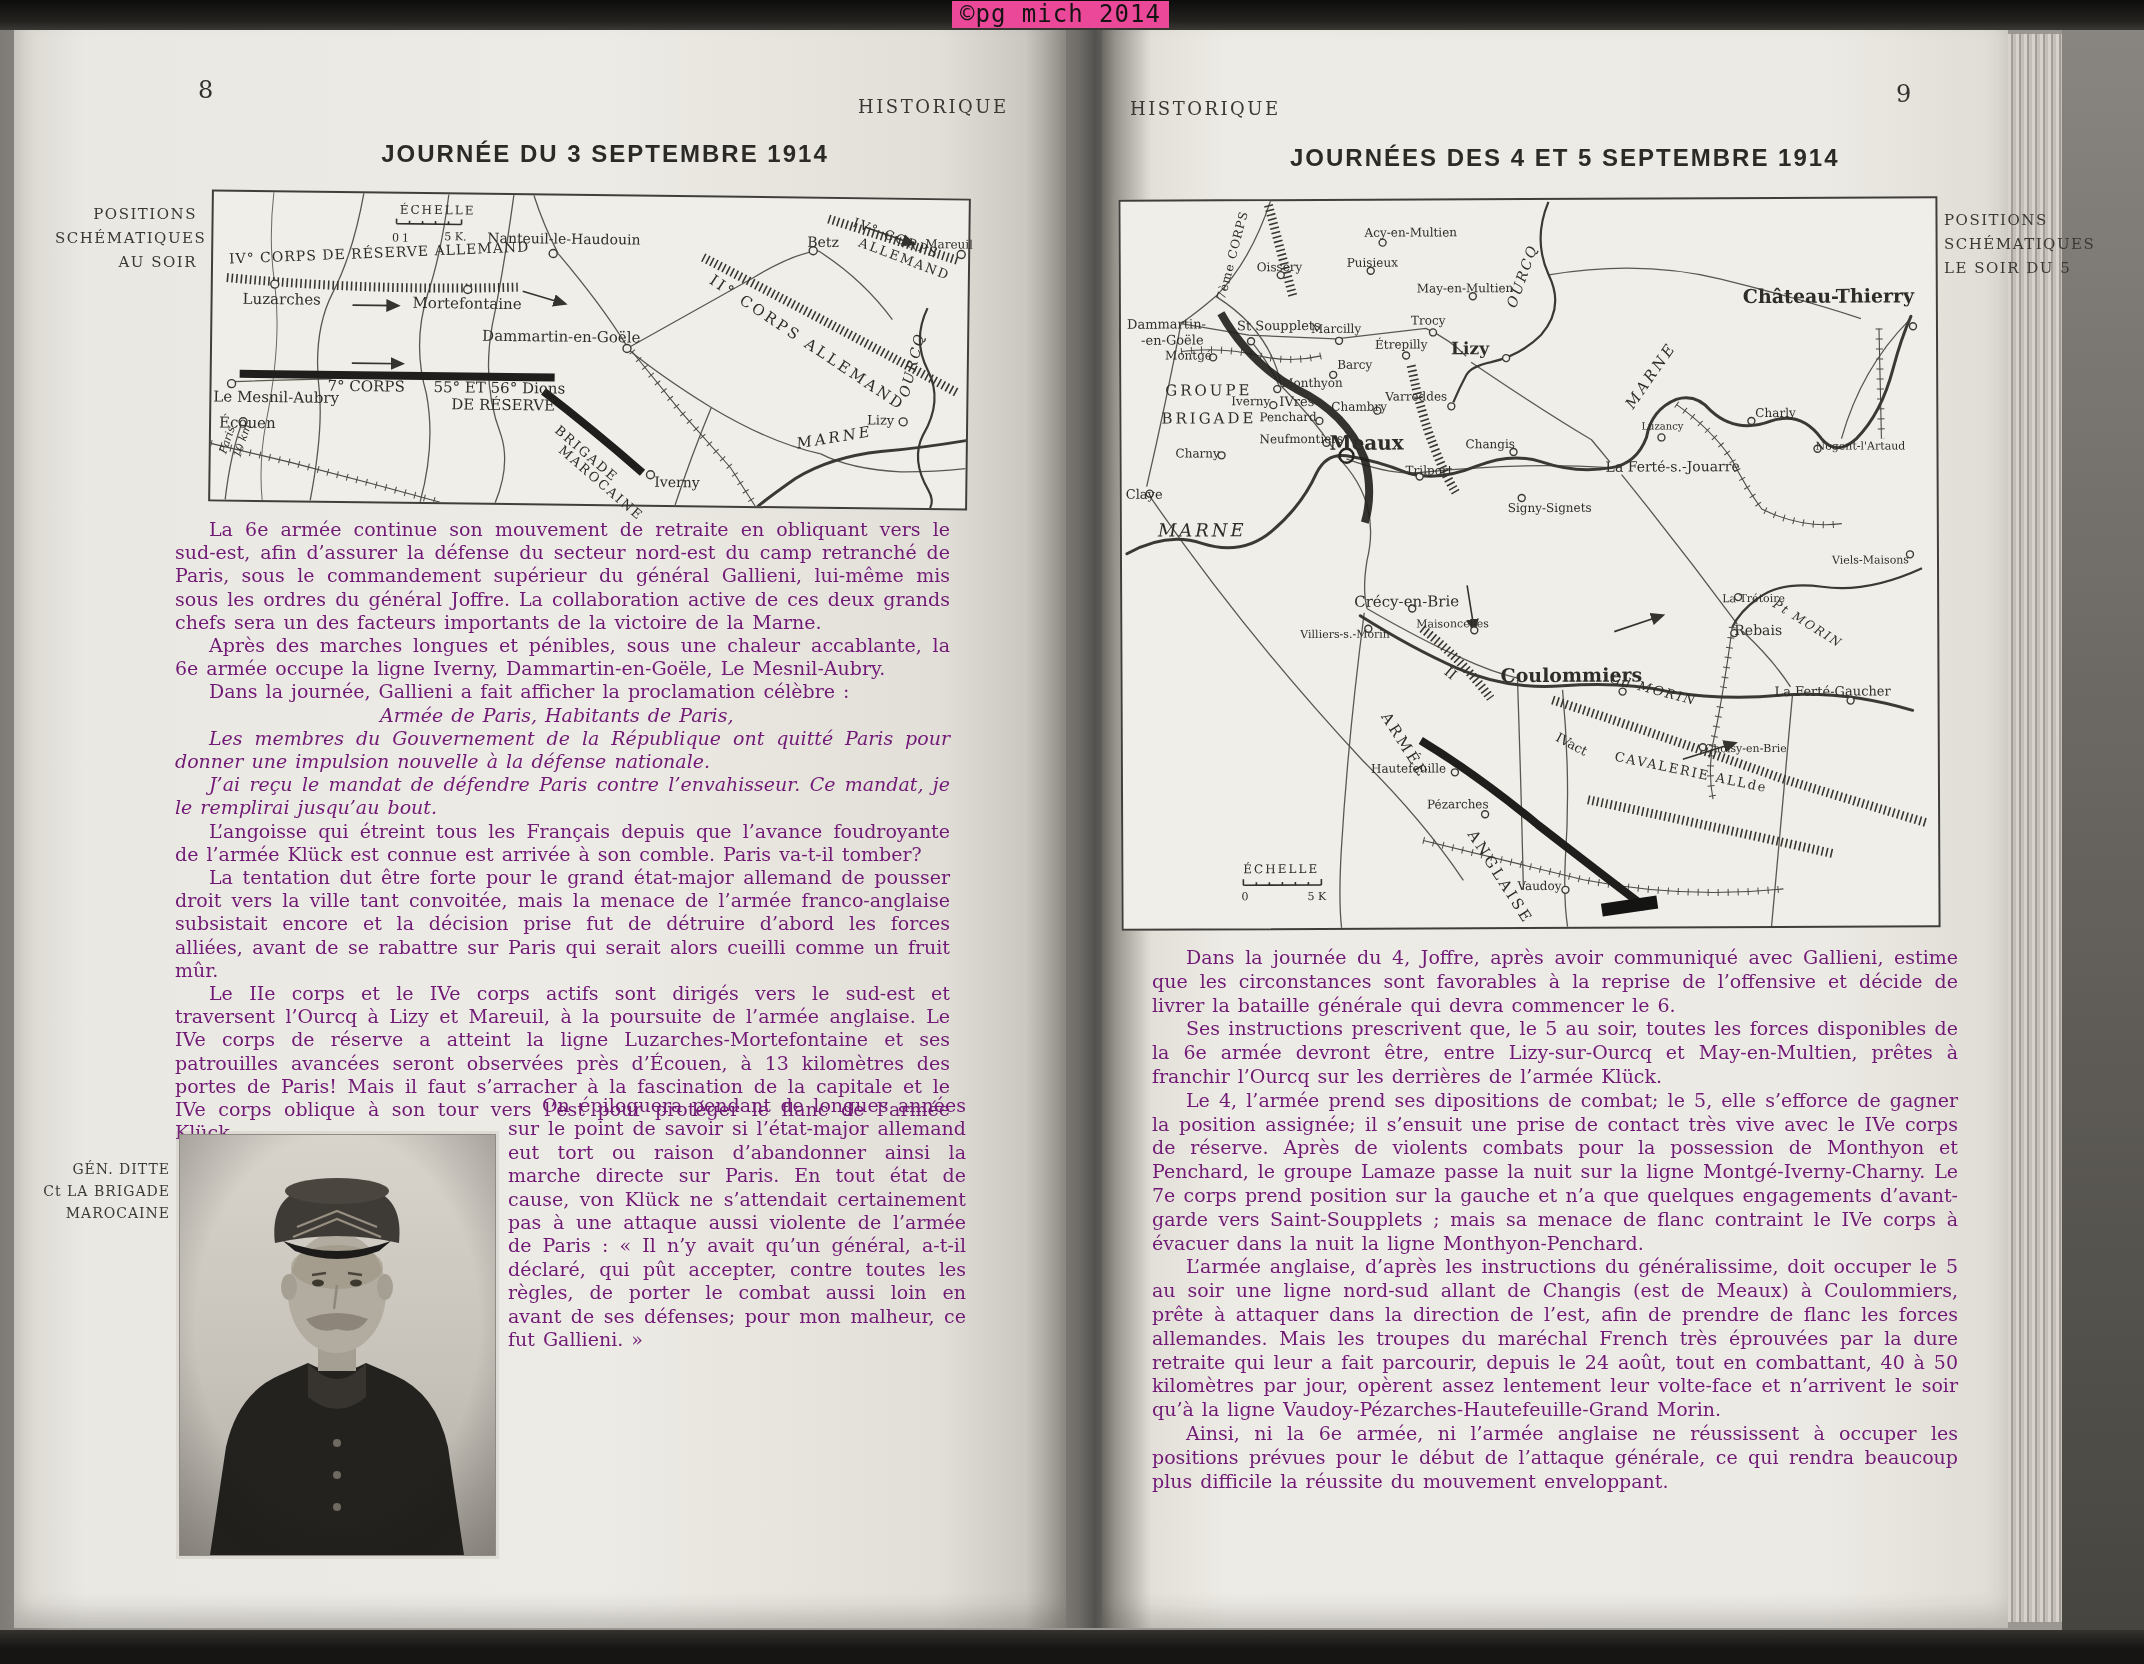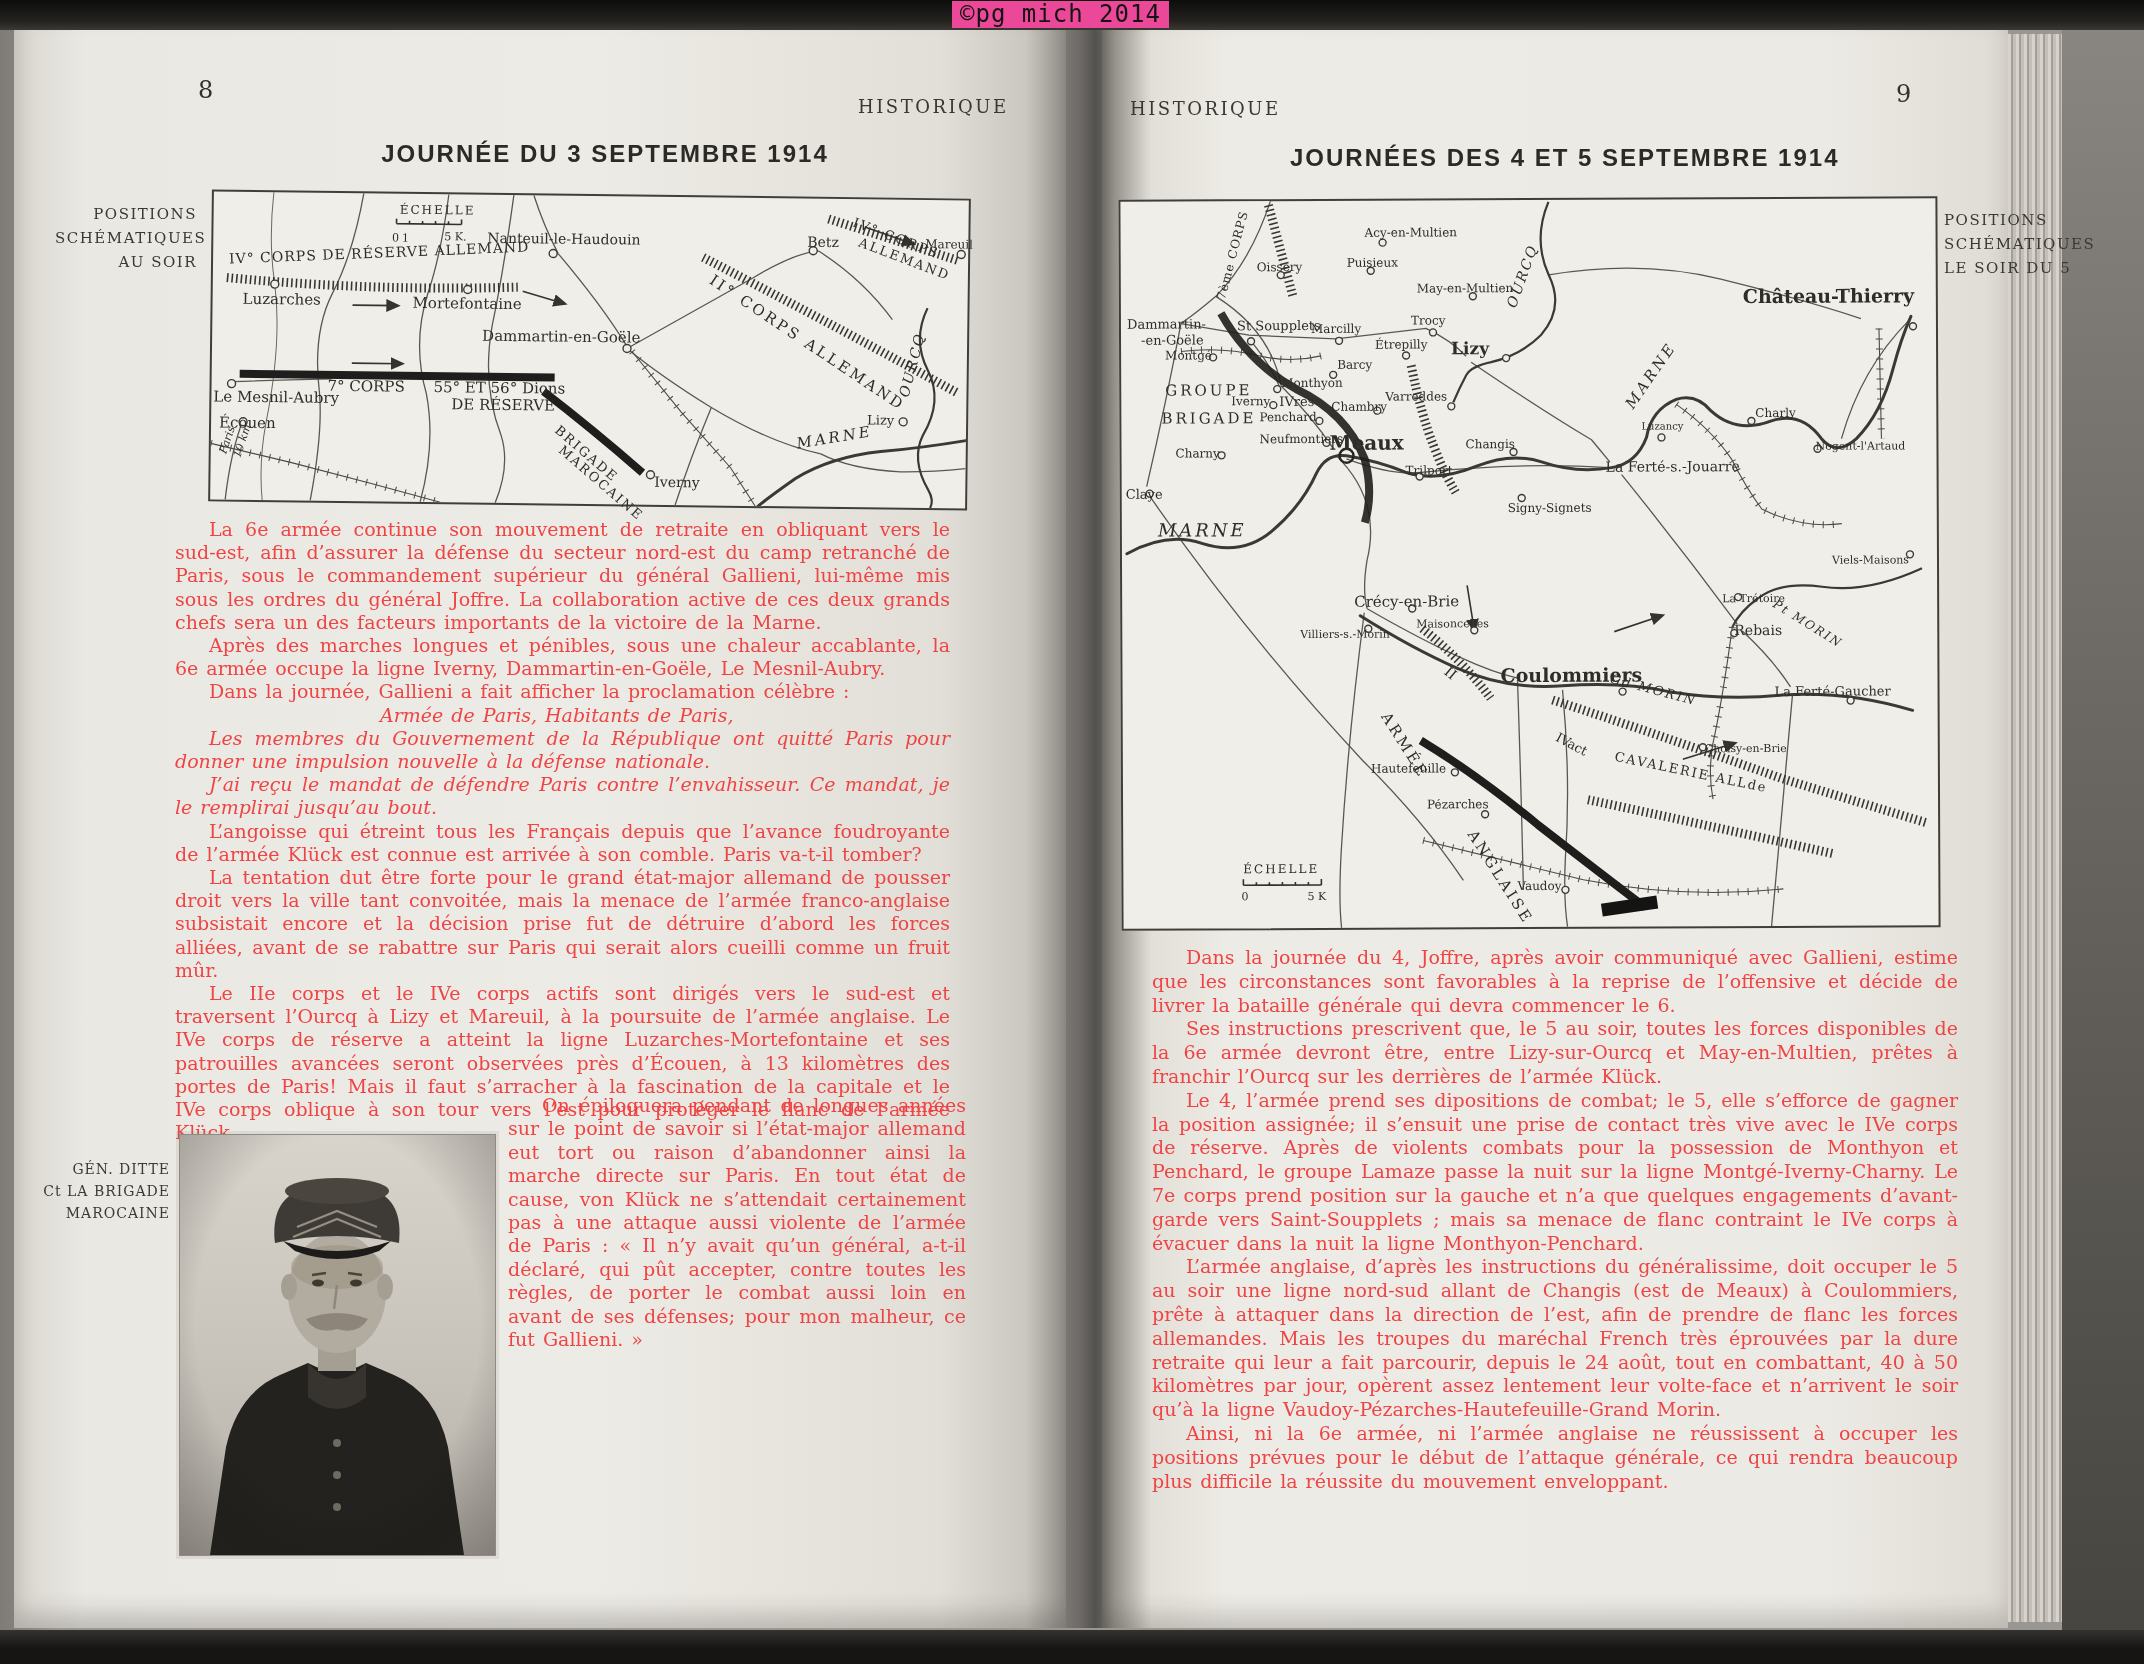--- a/index.html
+++ b/index.html
@@ -33,21 +33,21 @@
   .margin-label{position:absolute;z-index:3;font-size:15px;letter-spacing:1.5px;color:#3a3834;line-height:24px;}
   .margin-label div{white-space:nowrap;}
   #lp-margin-label{text-align:right;}
   .mapbox{position:absolute;z-index:3;background:#f0eee8;border:2px solid #403e3a;}
   #lp-map{left:210px;top:194px;width:755px;height:308px;transform:rotate(0.7deg);}
   #rp-map{left:1120px;top:198px;width:815px;height:727px;transform:rotate(-0.25deg);}
   .mapbox svg{position:absolute;left:0;top:0;}
   .ml{position:absolute;white-space:pre;color:#2f2d29;transform-origin:left center;line-height:1;z-index:2;}
   .ml.it{font-style:italic;}
   .ml.b{font-weight:bold;}
-  .bodycol{position:absolute;z-index:3;text-align:justify;color:#ef4444;word-spacing:2px;}
+  .bodycol{position:absolute;z-index:3;text-align:justify;color:#701a75;word-spacing:2px;}
   #lp-text{left:175px;top:518px;width:775px;font-size:19px;line-height:23.2px;}
   #lp-wrapped{left:508px;top:1094px;width:458px;font-size:19px;line-height:23.4px;}
   #rp-text{left:1152px;top:946px;width:806px;font-size:19px;line-height:23.8px;}
   .bodycol p{margin:0;text-indent:34px;}
   .bodycol p.italic{font-style:italic;}
   #lp-proc p:first-child{text-indent:205px;}
   #lp-proc{display:contents;}
   .grp{display:contents;}
   #photo{position:absolute;left:180px;top:1135px;width:315px;height:420px;z-index:3;
     outline:1px solid #8f8b84;box-shadow:0 0 0 4px rgba(120,115,108,.12);}

